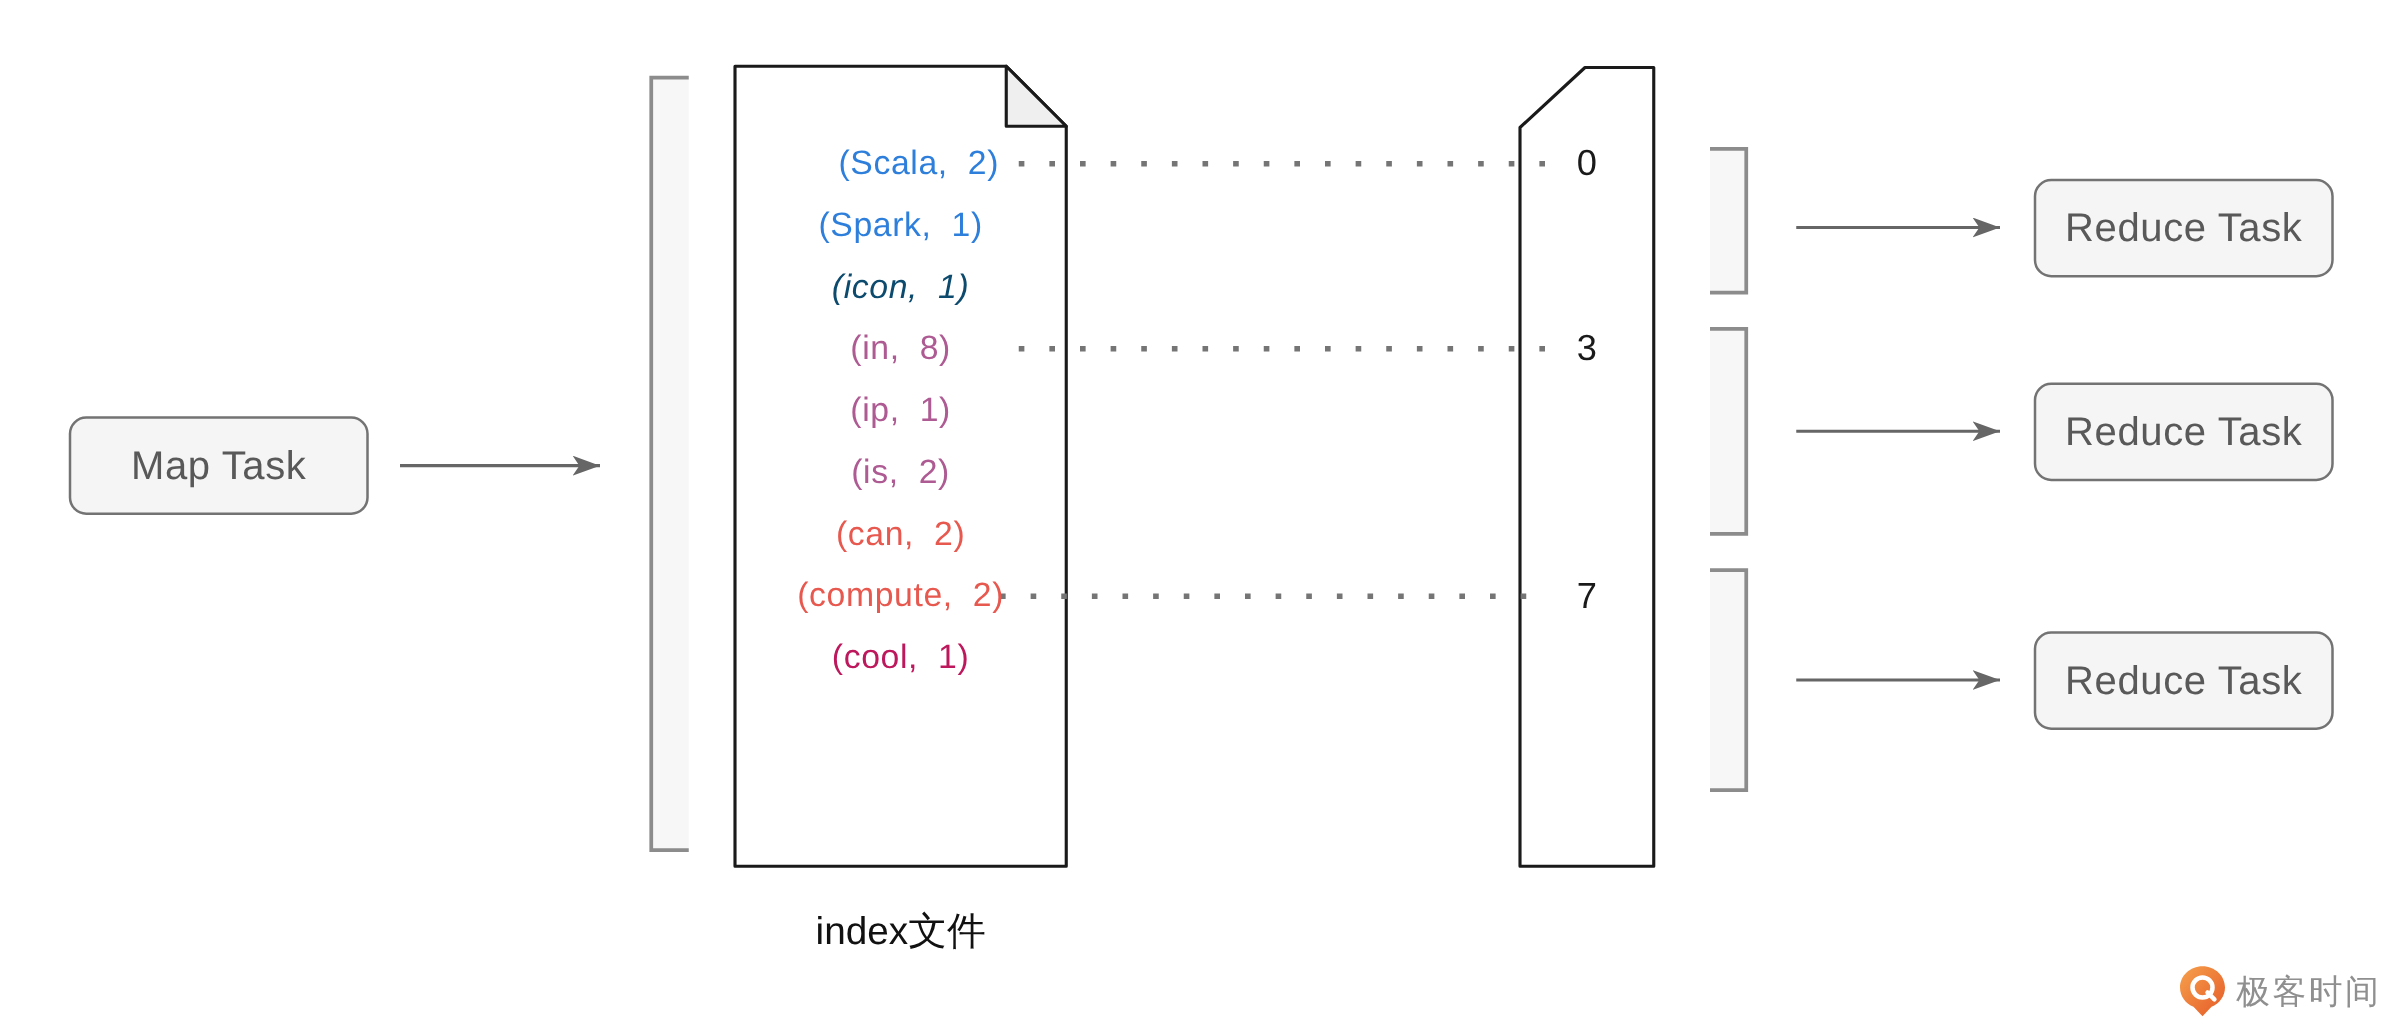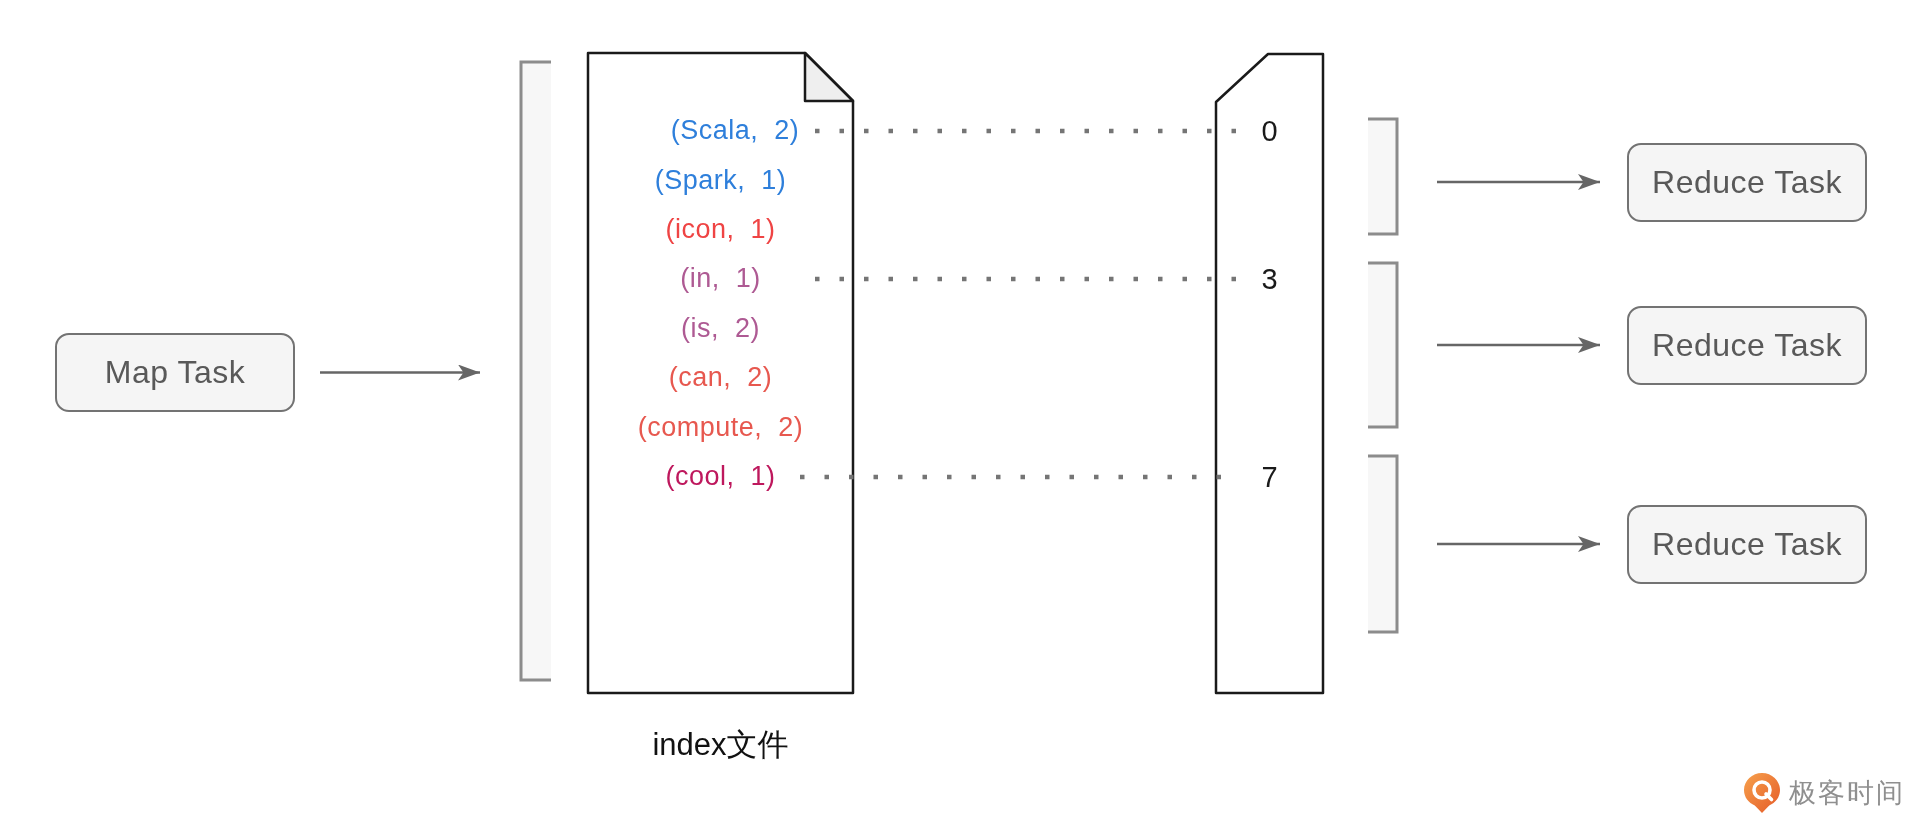--- a/index.html
+++ b/index.html
@@ -94,22 +94,23 @@
     <line x1="1437" y1="544" x2="1600" y2="544" stroke="#666666" stroke-width="2.5" marker-end="url(#arrowhead)"></line>
   </svg>
 
   <div id="map-task" class="task-box">
     <span>Map Task</span>
   </div>
 
   <div id="records">
     <div class="rec" style="color: rgb(46, 127, 219); padding-left: 29px;">(Scala,  2)</div>
     <div class="rec" style="color: rgb(46, 127, 219);">(Spark,  1)</div>
-    <div class="rec" style="color: #ef4444;">(icon,  1)</div>
-    <div class="rec" style="color: rgb(174, 90, 147);">(in,  1)</div>
+    <div class="rec" style="color: #0c4a6e; font-style: italic;">(icon,  1)</div>
+    <div class="rec" style="color: rgb(174, 90, 147);">(in,  8)</div>
+    <div class="rec" style="color: rgb(174, 90, 147);">(ip,  1)</div>
     <div class="rec" style="color: rgb(174, 90, 147);">(is,  2)</div>
     <div class="rec" style="color: rgb(231, 88, 79);">(can,  2)</div>
     <div class="rec" style="color: rgb(231, 88, 79); text-align: right;">(compute,  2)</div>
     <div class="rec" style="color: #be185d;">(cool,  1)</div>
   </div>
 
   <div id="offset-0" class="offset-num">0</div>
   <div id="offset-3" class="offset-num">3</div>
   <div id="offset-7" class="offset-num">7</div>
 

